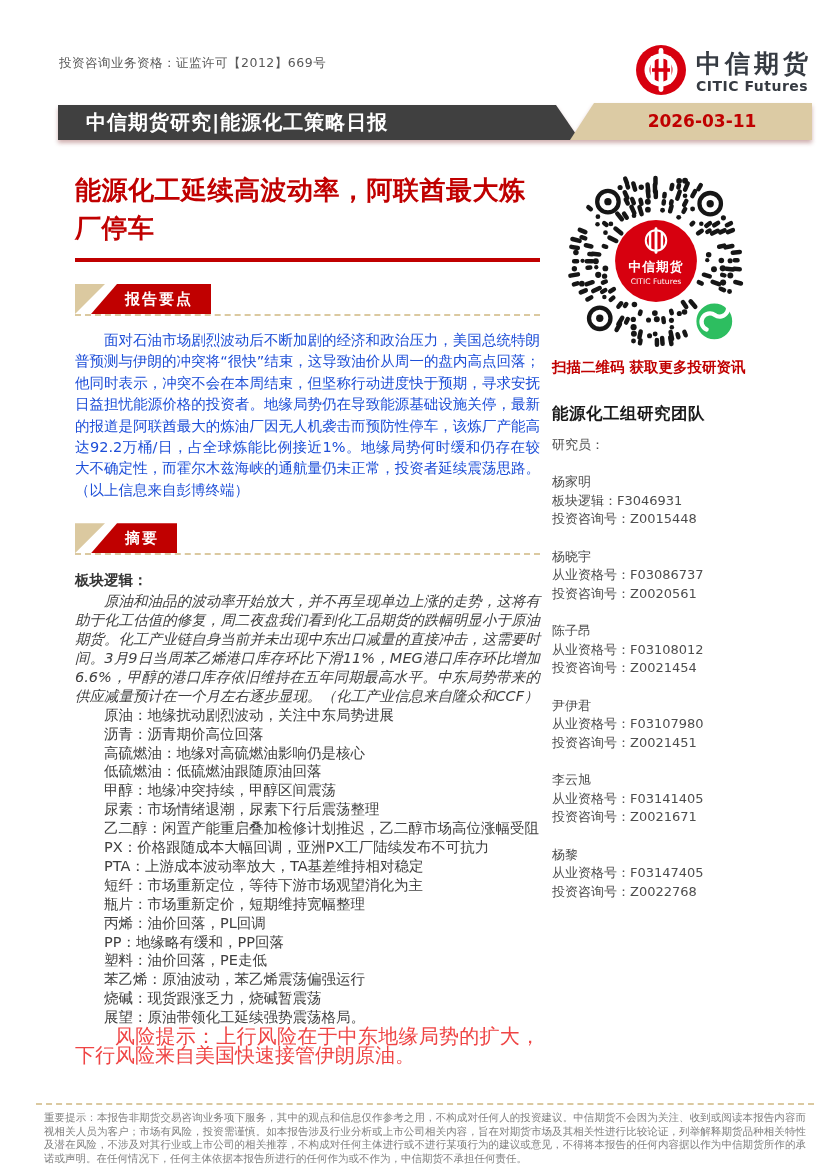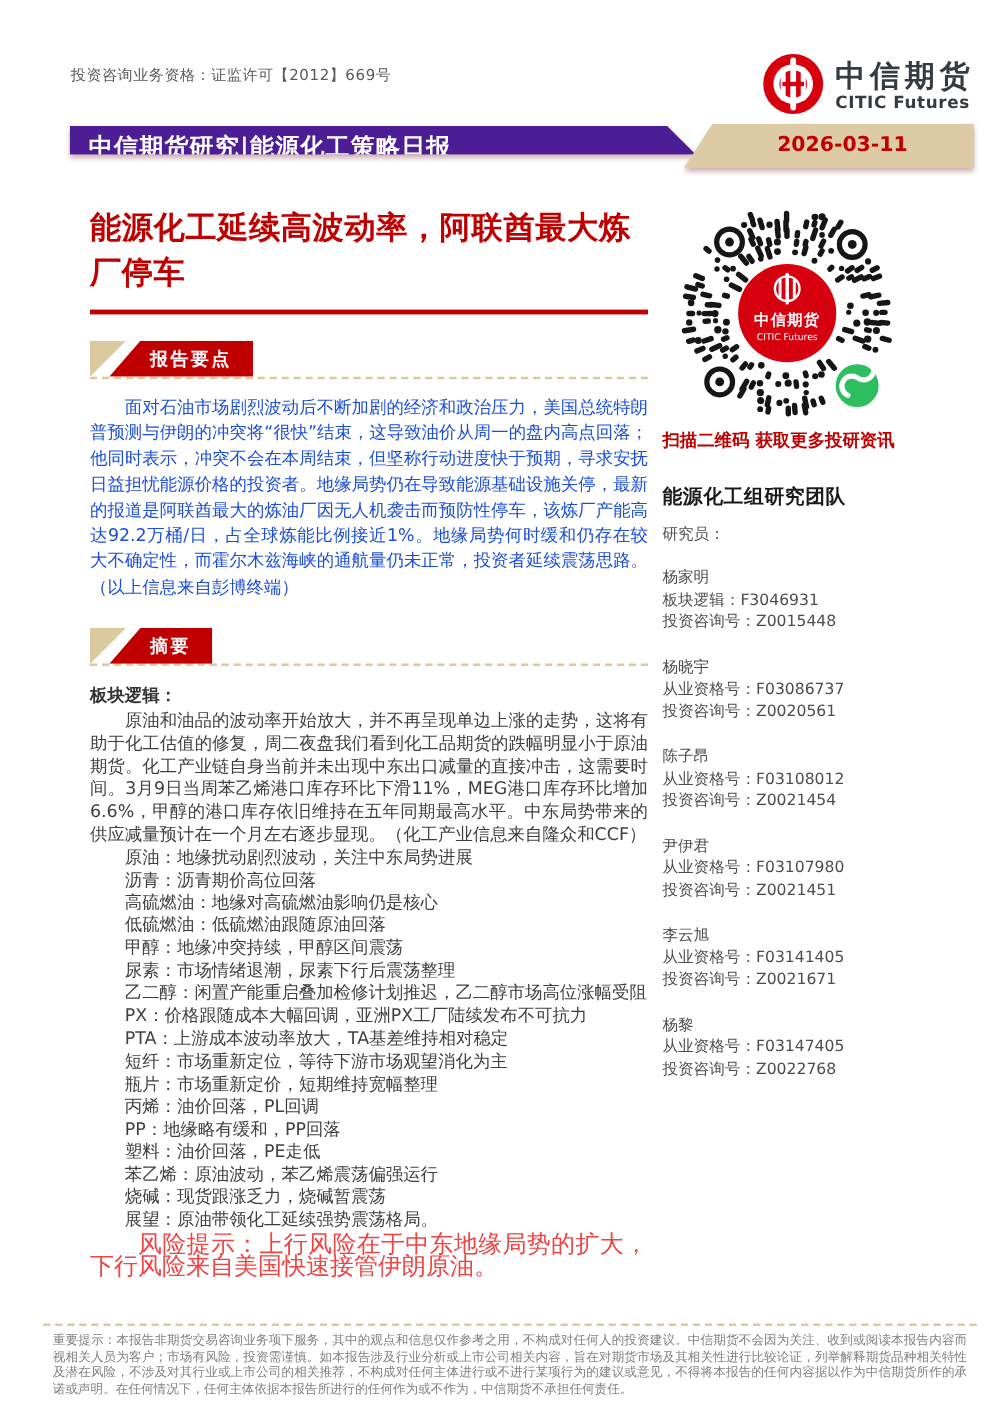--- a/index.html
+++ b/index.html
@@ -11,23 +11,23 @@
   
   .top{position:relative;height:103px;}
   .qual{position:absolute;left:59px;top:55px;font-size:12.5px;color:#595959;letter-spacing:.5px;}
   .logo{position:absolute;right:14px;top:44px;display:flex;align-items:center;gap:9px;}
   .logo-text{line-height:1;}
   .logo-cn{font-size:25px;font-weight:bold;color:#363b42;letter-spacing:4px;}
   .logo-en{font-size:14px;font-weight:bold;color:#363b42;margin-top:3px;letter-spacing:.5px;}
   
   .banner{position:relative;margin-left:58px;width:754px;height:38px;
           filter:drop-shadow(0 3px 2px rgba(150,80,80,.45));}
-  .banner-red{position:absolute;left:0;top:2px;width:522px;height:24px;background:#4c1d95;
+  .banner-red{position:absolute;left:0;top:2px;width:522px;height:35px;background:#404040;
     clip-path:polygon(0 0,498px 0,522px 100%,0 100%);
-    color:#fff;font-weight:bold;font-size:20px;line-height:35px;padding-left:16px;box-sizing:border-box;
+    color:#fff;font-weight:bold;font-size:20px;line-height:35px;padding-left:28px;box-sizing:border-box;
     letter-spacing:1px;}
   .banner-date{position:absolute;left:512px;right:0;top:0;height:37px;background:#dccba4;
     clip-path:polygon(24px 0,100% 0,100% 100%,0 100%);
     color:#c00000;font-size:17px;font-weight:bold;text-align:center;line-height:37px;padding-left:22px;}
   
   .content{display:flex;padding:0 22px 0 75px;margin-top:30px;}
   .col-left{width:465px;flex:none;}
   .col-right{width:252px;flex:none;margin-left:12px;}
   
   .title{margin:0;font-size:26px;line-height:38px;font-weight:bold;color:#c00000;letter-spacing:.5px;}
@@ -35,21 +35,21 @@
   .section-head{margin-top:22px;border-bottom:2px dashed #dbc9a0;}
   .badge{display:inline-flex;height:30px;vertical-align:bottom;}
   .badge-deco{width:30px;height:30px;background:#dbc9a0;
     clip-path:polygon(0 0,100% 0,0 100%);}
   .badge-label{background:#c00000;color:#fff;font-weight:bold;font-size:15px;line-height:30px;
     padding:0 18px 0 34px;margin-left:-14px;
     clip-path:polygon(26px 0,100% 0,100% 100%,0 100%);letter-spacing:2px;}
   .body-text{margin:14px 0 0;font-size:14.5px;line-height:21.4px;text-align:justify;color:#1d4ed8;}
   .indent{text-indent:2em;}
   .bold-label{margin:16px 0 0;font-size:14.5px;line-height:19px;font-weight:bold;color:#333;}
-  .summary-text{margin:2px 0 0;font-size:14.5px;line-height:18.9px;text-align:justify;color:#3f3f3f;}
+  .summary-text{margin:2px 0 0;font-size:14.5px;line-height:18.9px;text-align:justify;color:#3f3f3f;font-style:italic;}
   .items{list-style:none;margin:0;padding:0;}
   .items li{font-size:14.5px;line-height:18.9px;color:#3f3f3f;text-indent:2em;}
   .risk{margin:0;font-size:20px;line-height:18.9px;text-align:justify;color:#ef4444;text-indent:2em;}
   
   .qr{width:180px;height:180px;margin-left:14px;}
   .qr svg{width:180px;height:180px;display:block;}
   .qr-caption{margin-top:7px;font-size:14.5px;font-weight:bold;color:#c00000;white-space:nowrap;}
   .team-title{margin:26px 0 0;font-size:16.5px;font-weight:bold;color:#1a1a1a;letter-spacing:.5px;}
   .role{margin-top:11px;font-size:13px;color:#4d4d4d;}
   .member{margin-top:19px;font-size:13px;line-height:18.5px;color:#4d4d4d;}

